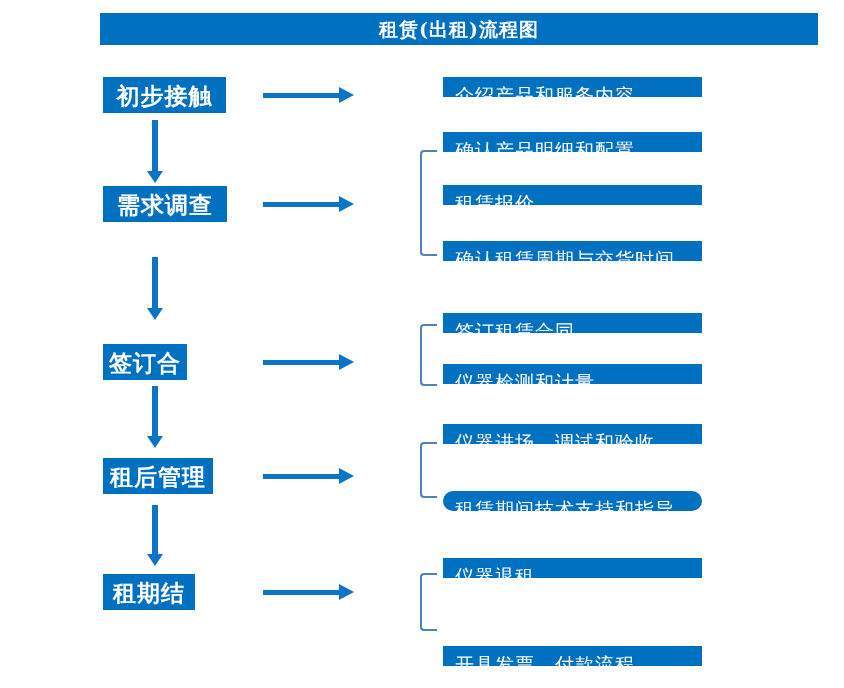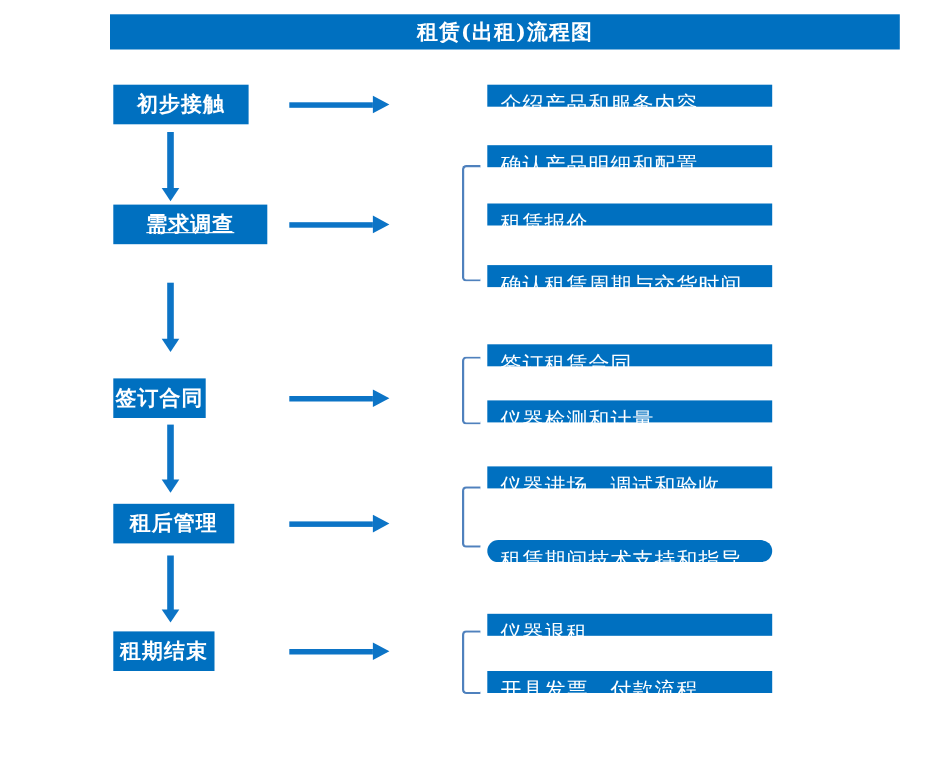--- a/index.html
+++ b/index.html
@@ -23,21 +23,21 @@
   .title-bar{
     position:absolute;left:100px;top:13px;width:718px;height:32px;
     background:var(--box-blue);color:var(--text-white);
     font-size:19px;font-weight:bold;
     text-align:center;line-height:33px;
     letter-spacing:1px;
   }
   .step-box{
     position:absolute;left:103px;height:36px;
     background:var(--box-blue);color:var(--text-white);
-    font-size:19px;font-weight:bold;
+    font-size:23px;font-weight:bold;
     text-align:center;line-height:37px;
     letter-spacing:1px;
   }
   .out-box{
     position:absolute;left:443px;width:247px;height:20px;
     background:var(--box-blue);color:var(--text-white);
     font-size:19px;font-weight:normal;
     text-align:left;line-height:37px;
     padding-left:12px;
     letter-spacing:1px;
@@ -78,21 +78,21 @@
   }
 </style>
 </head>
 <body>
 
 <div class="canvas">
 
   <div class="title-bar">租赁(出租)流程图</div>
 
   <div class="step-box" style="top:77px;width:123px;">初步接触</div>
-  <div class="step-box" style="top:186px;width:140px;text-decoration:underline;">需求调查</div>
+  <div class="step-box" style="top:186px;width:124px;">需求调查</div>
   <div class="step-box" style="top:344px;width:84px;">签订合同</div>
   <div class="step-box" style="top:458px;width:110px;">租后管理</div>
   <div class="step-box" style="top:574px;width:92px;">租期结束</div>
 
   <div class="v-arrow" style="top:120px;height:63px;">
       <div class="stem"></div>
       <div class="head"></div>
     </div>
   <div class="v-arrow" style="top:257px;height:63px;">
       <div class="stem"></div>
@@ -139,15 +139,15 @@
   <div class="out-box" style="top:185px;">租赁报价</div>
   <div class="out-box" style="top:241px;">确认租赁周期与交货时间</div>
 
   <div class="out-box" style="top:313px;">签订租赁合同</div>
   <div class="out-box" style="top:364px;">仪器检测和计量</div>
 
   <div class="out-box" style="top:424px;">仪器进场、调试和验收</div>
   <div class="out-box" style="top:491px;border-radius:18px;">租赁期间技术支持和指导</div>
 
   <div class="out-box" style="top:558px;">仪器退租</div>
-  <div class="out-box" style="top:610px;">开具发票，付款流程</div>
+  <div class="out-box" style="top:646px;">开具发票，付款流程</div>
 
 </div>
 
 </body></html>

